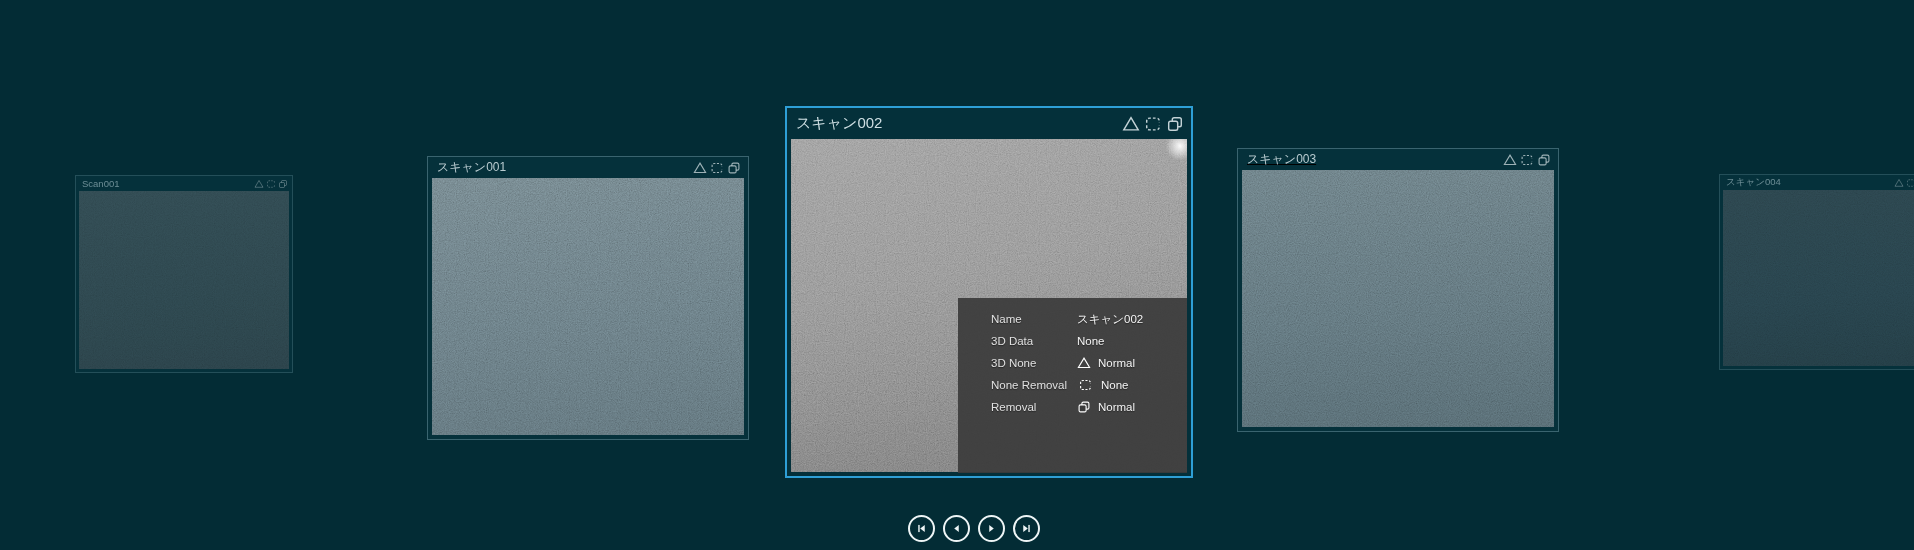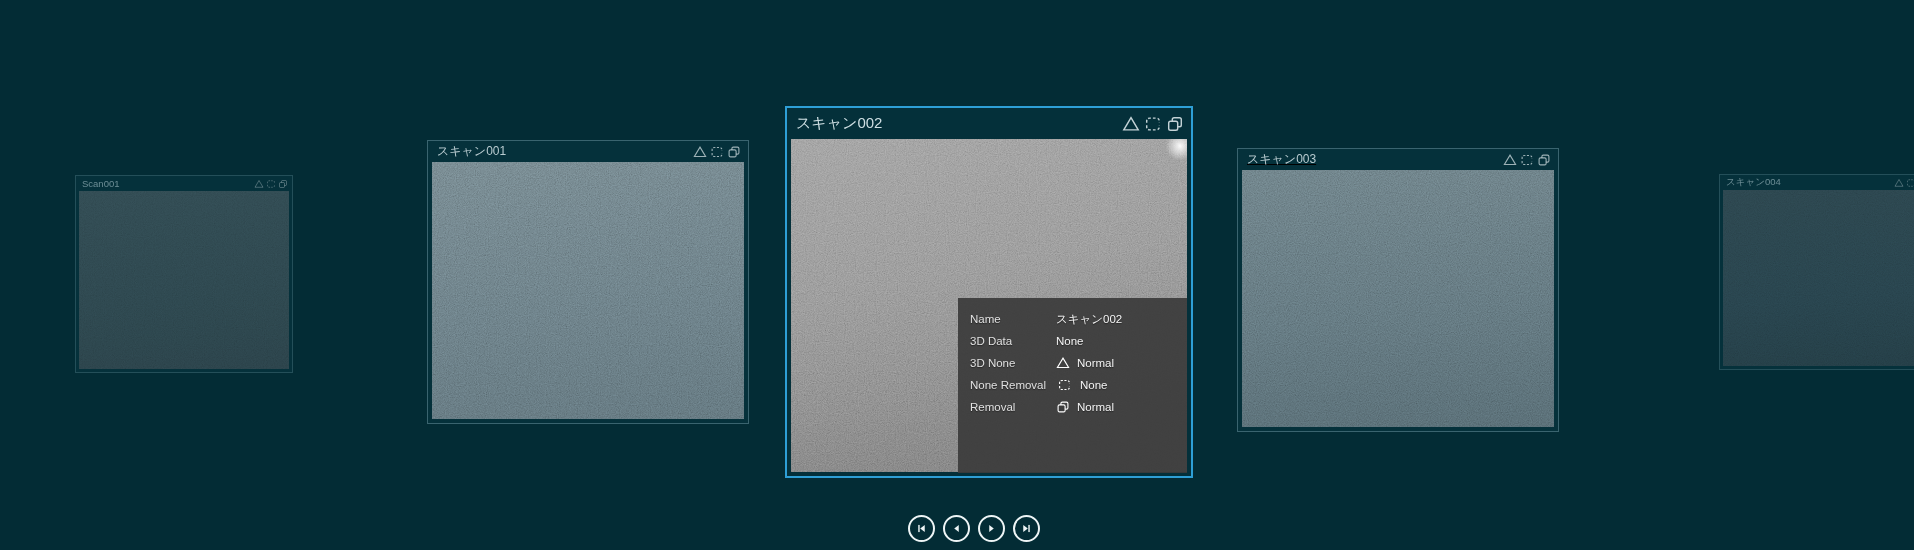--- a/index.html
+++ b/index.html
@@ -41,21 +41,21 @@
   .img-left      { background:linear-gradient(175deg,#69797f 0%,#607178 55%,#586970 100%); }
   .img-right     { background:linear-gradient(175deg,#627379 0%,#586a71 55%,#4e6067 100%); }
   .img-far-left  { background:linear-gradient(175deg,#2f474e 0%,#2b434a 60%,#293f46 100%); }
   .img-far-right { background:linear-gradient(175deg,#2a424a 0%,#264049 60%,#223a42 100%); }
 
   
   .tooltip { position:absolute; left:958px; top:298px; width:229px; height:175px;
     background:rgba(59,59,59,.93); padding:10px 0 0 12px; color:#efefef; font-size:11.5px;
     text-shadow:0 1px 1px rgba(0,0,0,.45); }
   .trow { display:flex; align-items:center; height:22px; }
-  .tlabel { width:86px; color:#e0e0e0; flex:none; }
+  .tlabel { width:86px; color:#e0e0e0; flex:none;margin-left:21px; }
   .tvalue { display:flex; align-items:center; gap:7px; color:#f4f4f4; white-space:nowrap; }
   .tvalue svg { width:14px; height:14px; color:#ffffff; --imgfill:#3b3b3b; flex:none; }
   .tvalue .wide { width:17px; }
 
   
   .nav { position:absolute; left:908px; top:515px; display:flex; gap:8px; }
   .nav button { width:27px; height:27px; border-radius:50%; border:2px solid #eef5f6;
     background:transparent; color:#eef5f6; display:flex; align-items:center; justify-content:center;
     padding:0; cursor:pointer; }
   .nav button svg { width:13px; height:13px; display:block; }
@@ -89,21 +89,21 @@
             <feColorMatrix type="saturate" values="0"></feColorMatrix>
             <feComponentTransfer>
               <feFuncA type="linear" slope="0" intercept="1"></feFuncA>
             </feComponentTransfer>
           </filter>
           <rect width="100%" height="100%" filter="url(#n1)"></rect>
         </svg>
     </div>
   </div>
 
-  <div class="card tier-side" style="left:427px; top:140px; width:322px; height:284px;">
+  <div class="card tier-side" style="left:427px; top:156px; width:322px; height:284px;">
     <div class="titlebar">
       <span>スキャン001</span>
       <span class="tb-icons">
         <svg viewBox="0 0 20 20">
             <path d="M10 3 L18 16.5 H2 Z" fill="none" stroke="currentColor" stroke-width="1.6"></path>
           </svg>
         <svg viewBox="0 0 20 20" fill="none" stroke="currentColor" stroke-width="1.6">
             <path d="M3 8.5 V7 Q3 3.5 6.5 3.5 H13.5 Q17 3.5 17 7 V8.5" stroke-dasharray="3 2.2"></path>
             <path d="M3 11.5 V13 Q3 16.5 6.5 16.5 H13.5 Q17 16.5 17 13 V11.5" stroke-dasharray="3 2.2"></path>
           </svg>

